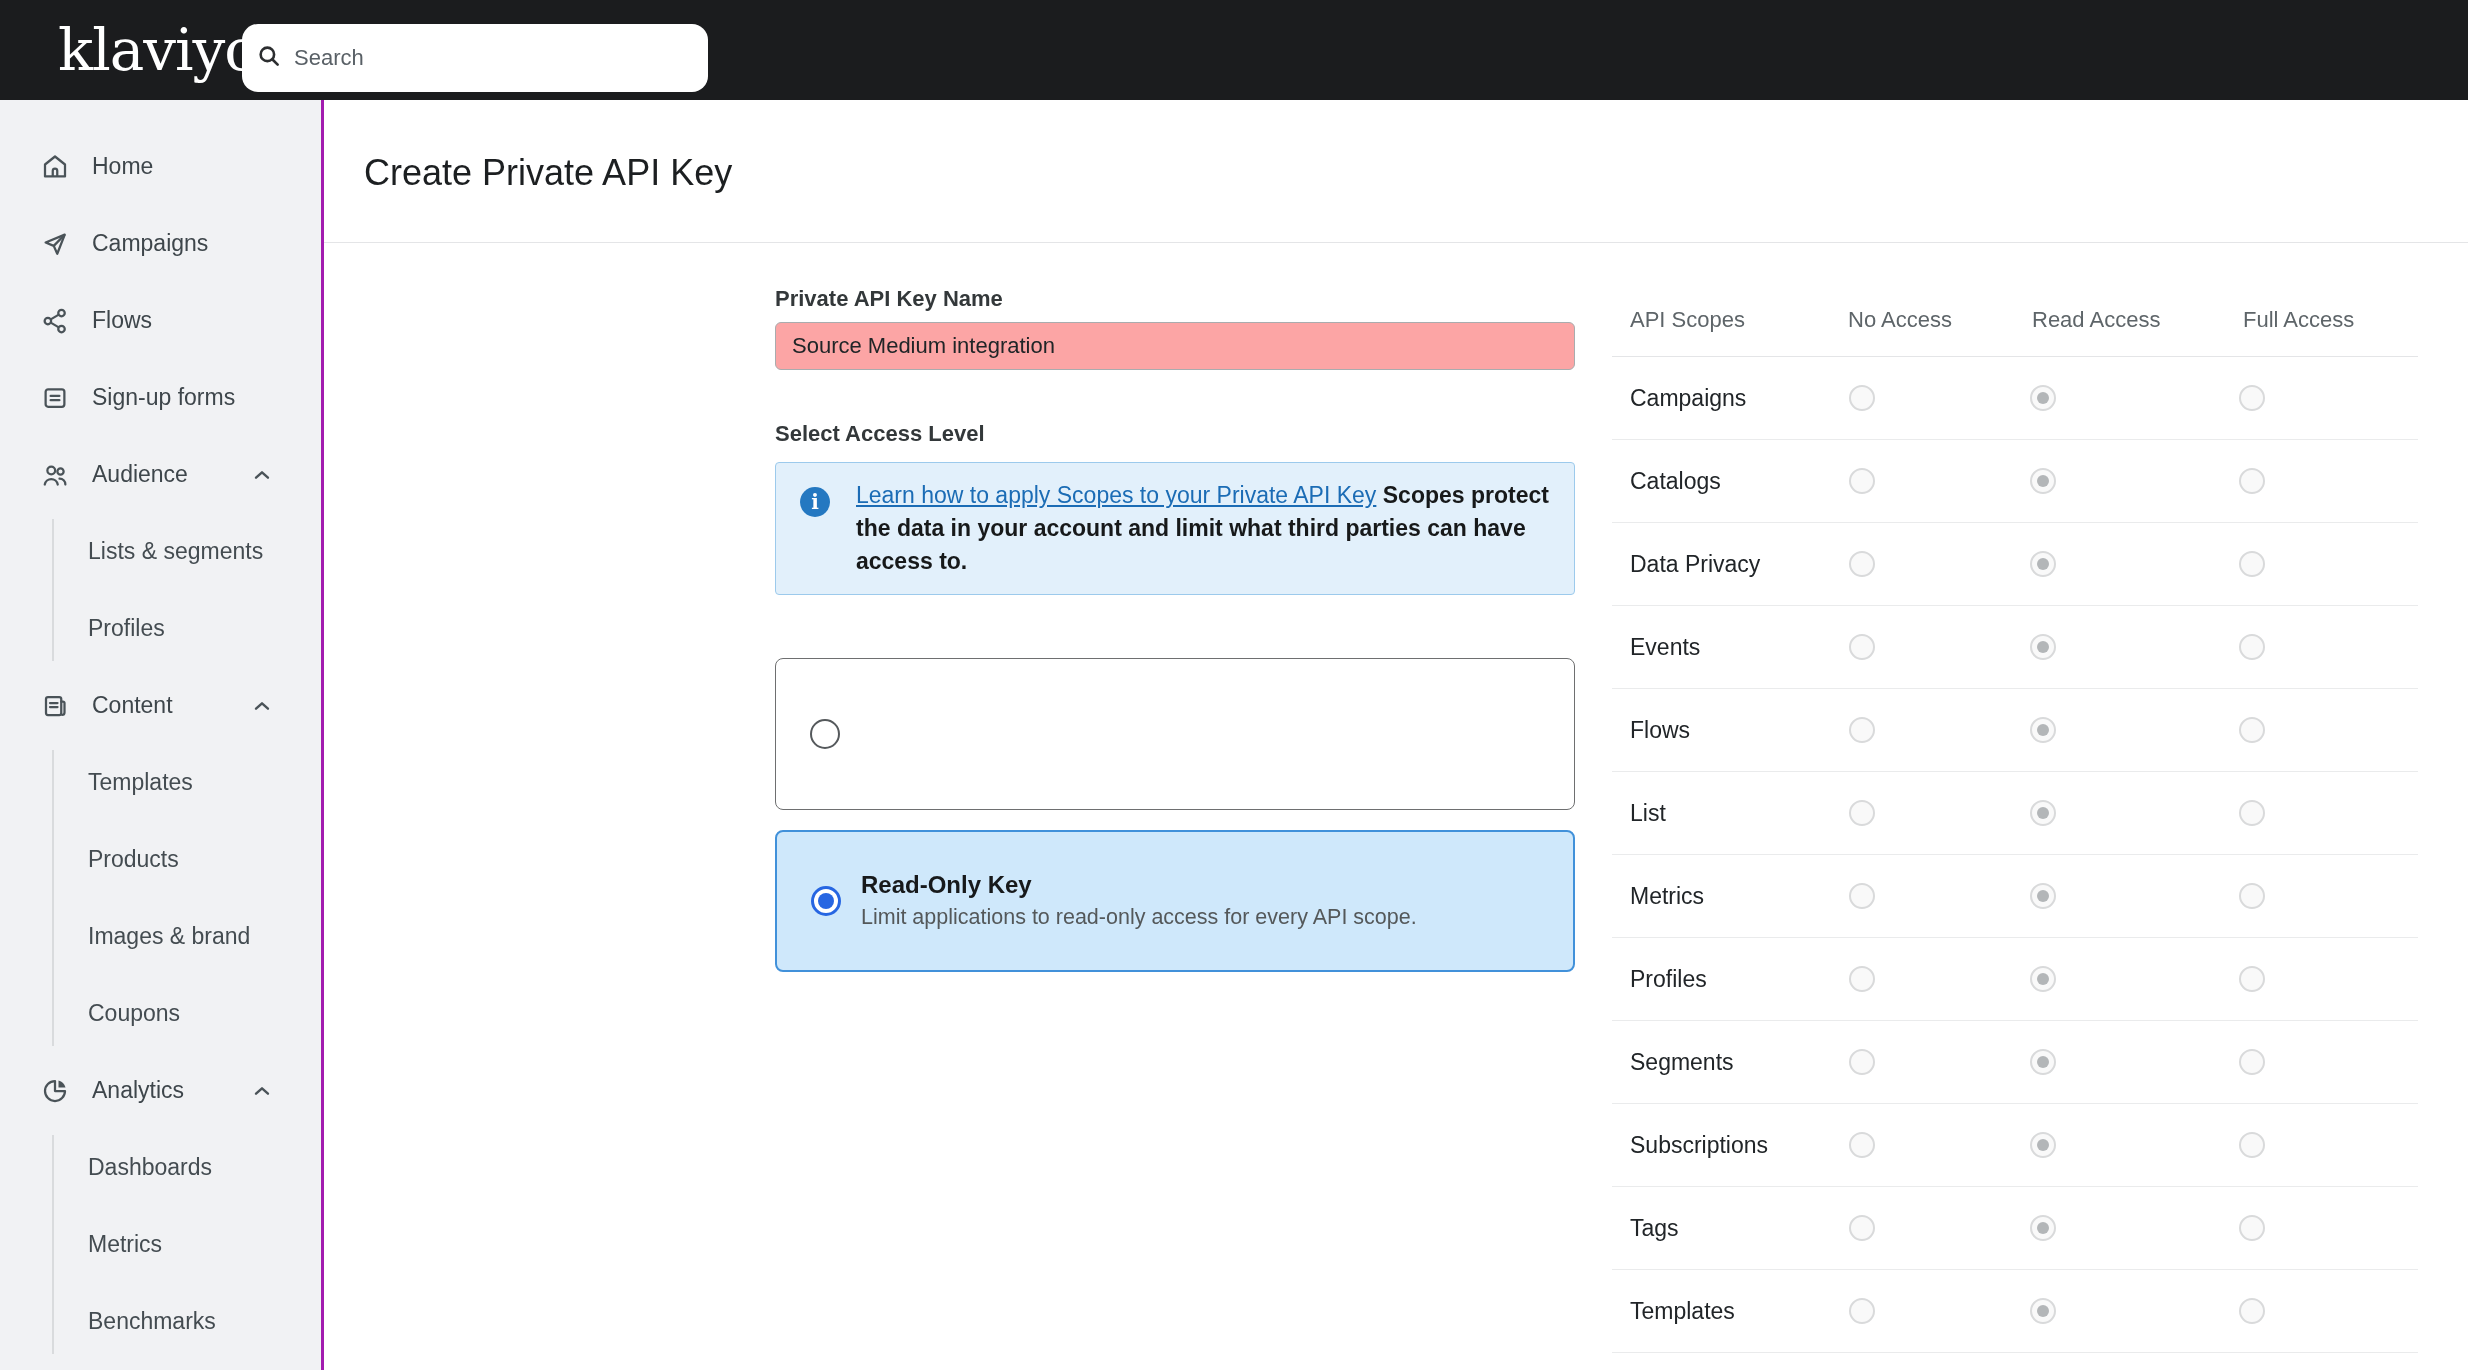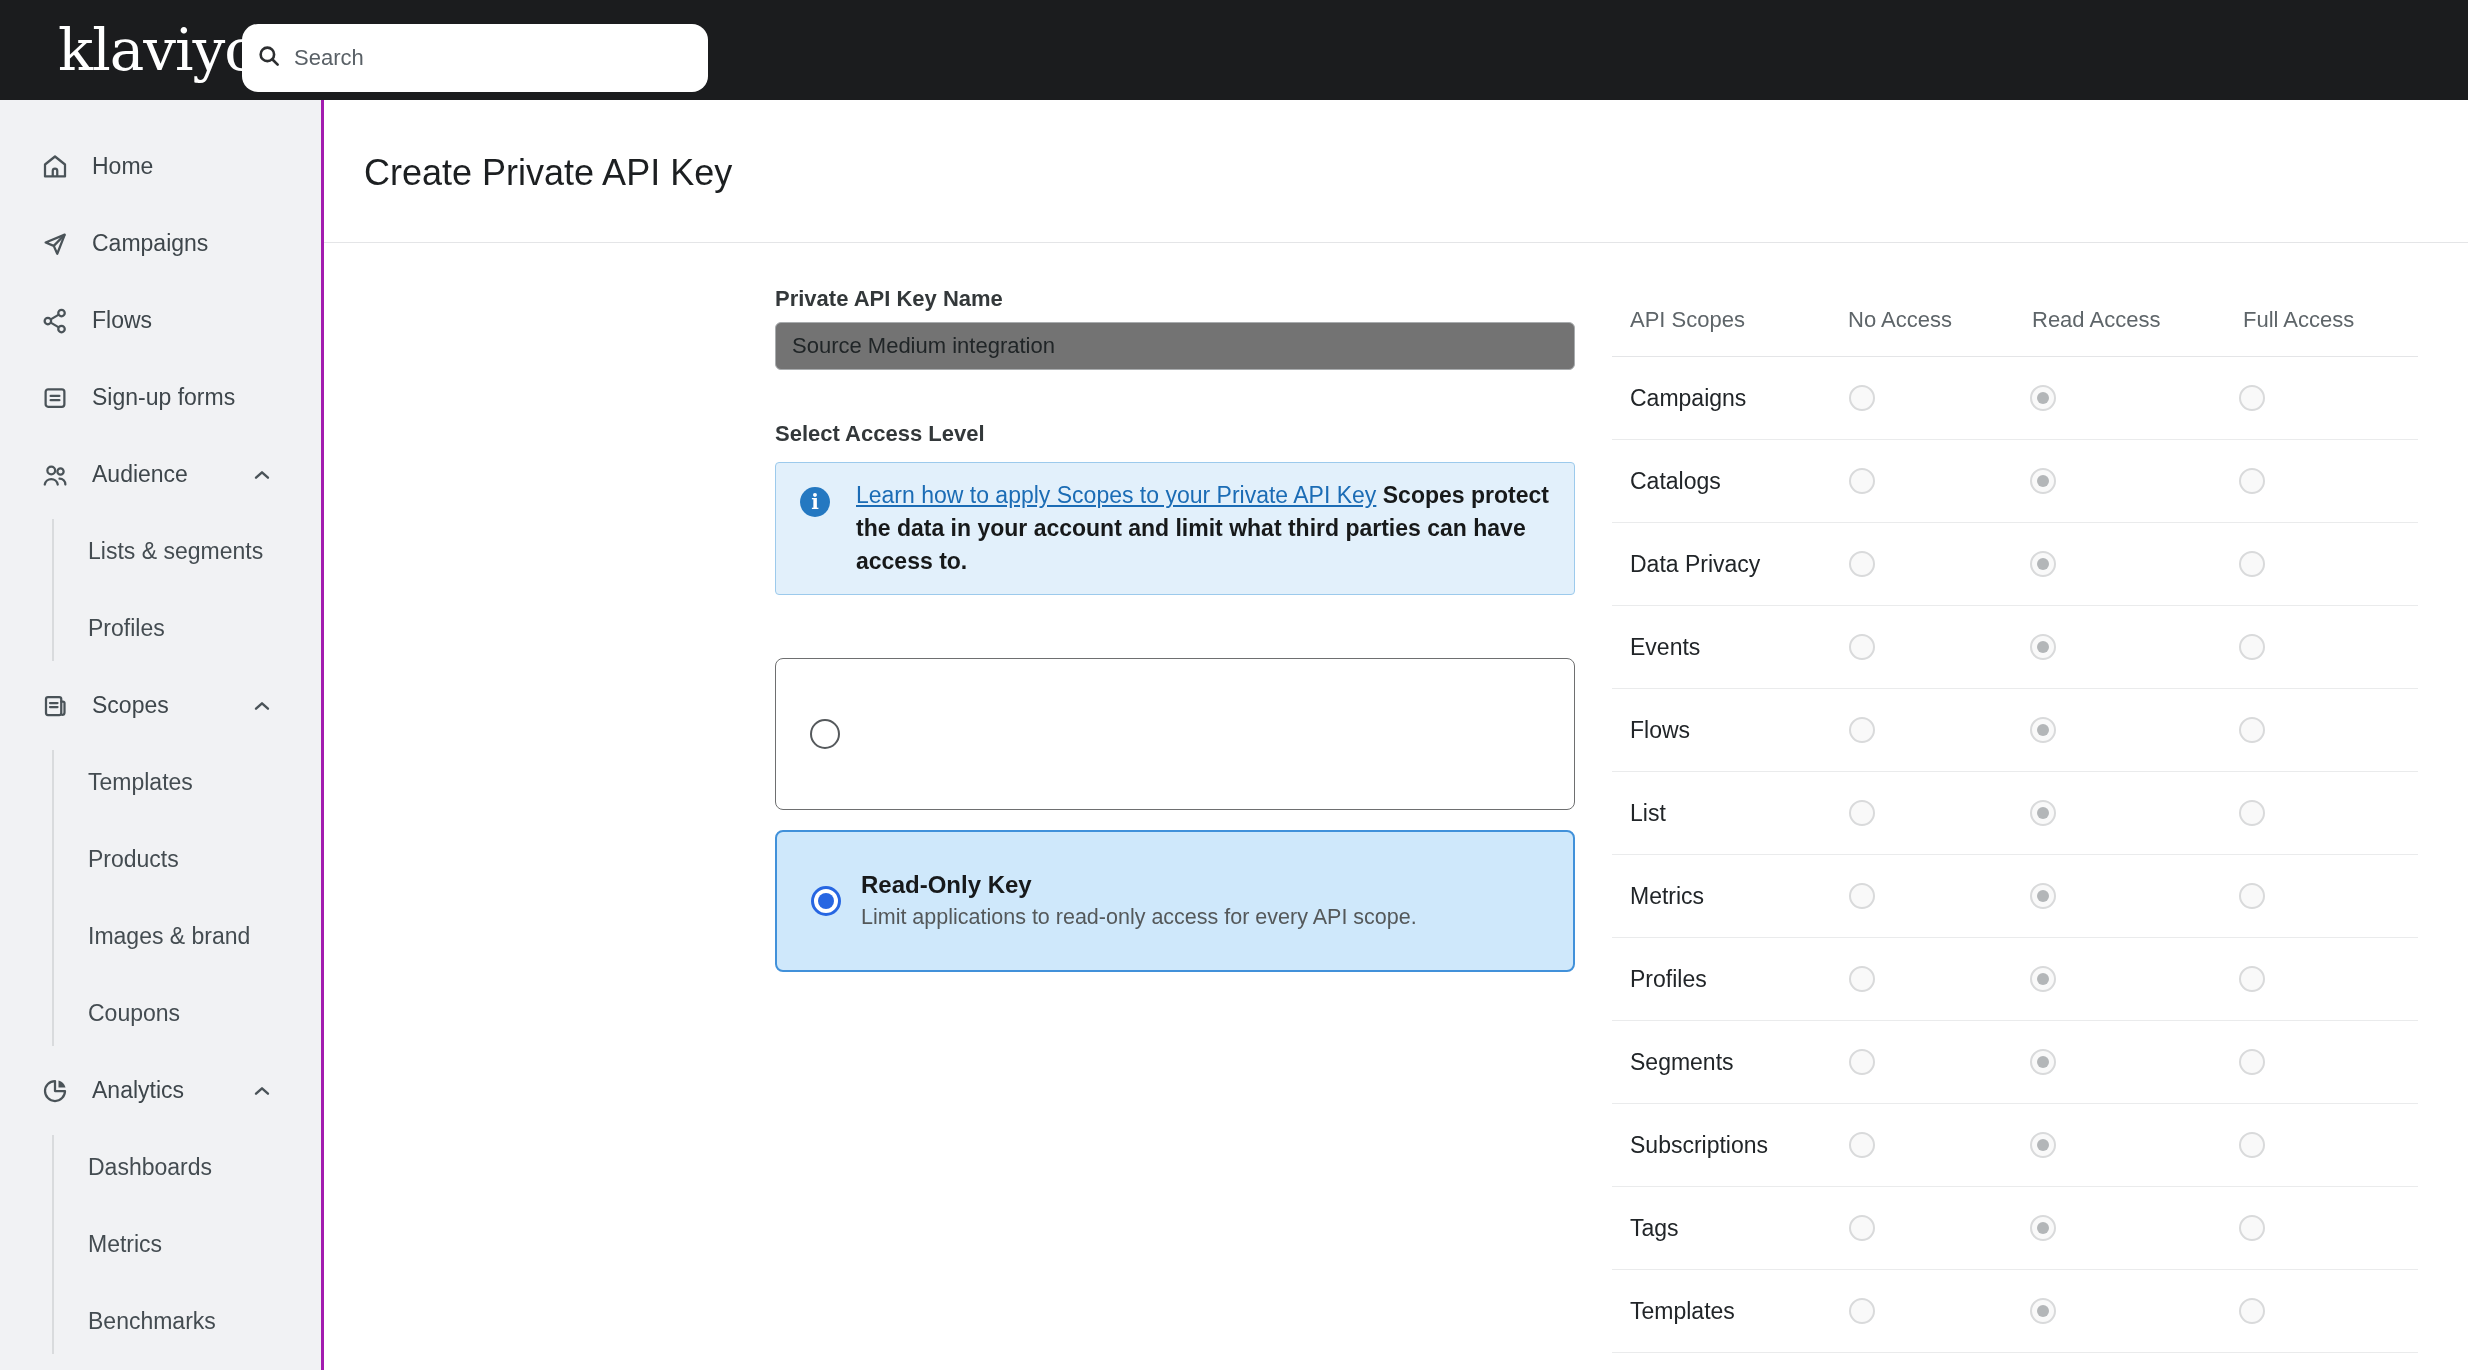--- a/index.html
+++ b/index.html
@@ -40,21 +40,21 @@
   
   .page-title { position:absolute; left:364px; top:152px; font-size:36px;
                 font-weight:400; color:#1c1f21; }
   .title-div { position:absolute; left:324px; top:242px; width:2144px; height:1px; background:#e4e5e7; }
 
   
   .form-col { position:absolute; left:775px; top:286px; width:800px; }
   .flabel { font-size:22px; font-weight:700; color:#33383a; }
   .name-input { margin-top:10px; width:800px; height:48px; border:1px solid #a9acae;
                 border-radius:6px; font-size:22px; color:#202527; padding:0 16px;
-                font-family:inherit; outline:none; background:#737373; display:block; }
+                font-family:inherit; outline:none; background:#fca5a5; display:block; }
   .access-label { margin-top:51px; }
   .infobox { margin-top:15px; width:800px; min-height:122px; background:#e2f0fb;
              border:1px solid #9ccaec; border-radius:4px; display:flex;
              padding:16px 18px; }
   .info-icon { flex:none; width:30px; height:30px; border-radius:50%; background:#2478c1;
                color:#fff; font-size:20px; font-weight:700; font-family:"DejaVu Serif", serif;
                display:flex; align-items:center; justify-content:center; margin:8px 8px 0 6px; }
   .info-text { margin-left:18px; font-size:23px; line-height:33px; color:#17191a; width:700px; }
   .ilink { color:#1b6cb5; text-decoration:underline; cursor:pointer; }
   .info-bold { font-weight:700; }
@@ -179,21 +179,21 @@
 
     <div class="nrow">
       <span class="nicon">
         <svg viewBox="0 0 24 24" fill="none" stroke="currentColor" stroke-width="1.8" stroke-linecap="round">
             <rect x="4.8" y="4.8" width="12.2" height="14.4" rx="1.6"></rect>
             <path d="M17 8.4 h1.4 a1.2 1.2 0 0 1 1.2 1.2 v7.6 a1.9 1.9 0 0 1 -1.9 1.9"></path>
             <line x1="8" y1="9.6" x2="14" y2="9.6"></line>
             <line x1="8" y1="12.8" x2="14" y2="12.8"></line>
           </svg>
       </span>
-      <span class="nlabel">Scopes</span>
+      <span class="nlabel">Content</span>
       <span class="chev">
         <svg viewBox="0 0 24 24" fill="none" stroke="currentColor" stroke-width="2.2" stroke-linecap="round" stroke-linejoin="round">
             <path d="M6.5 14.5 L12 9.5 L17.5 14.5"></path>
           </svg>
       </span>
     </div>
     <div class="subgroup">
       <div class="srow-nav">
         <span>Templates</span>
       </div>

